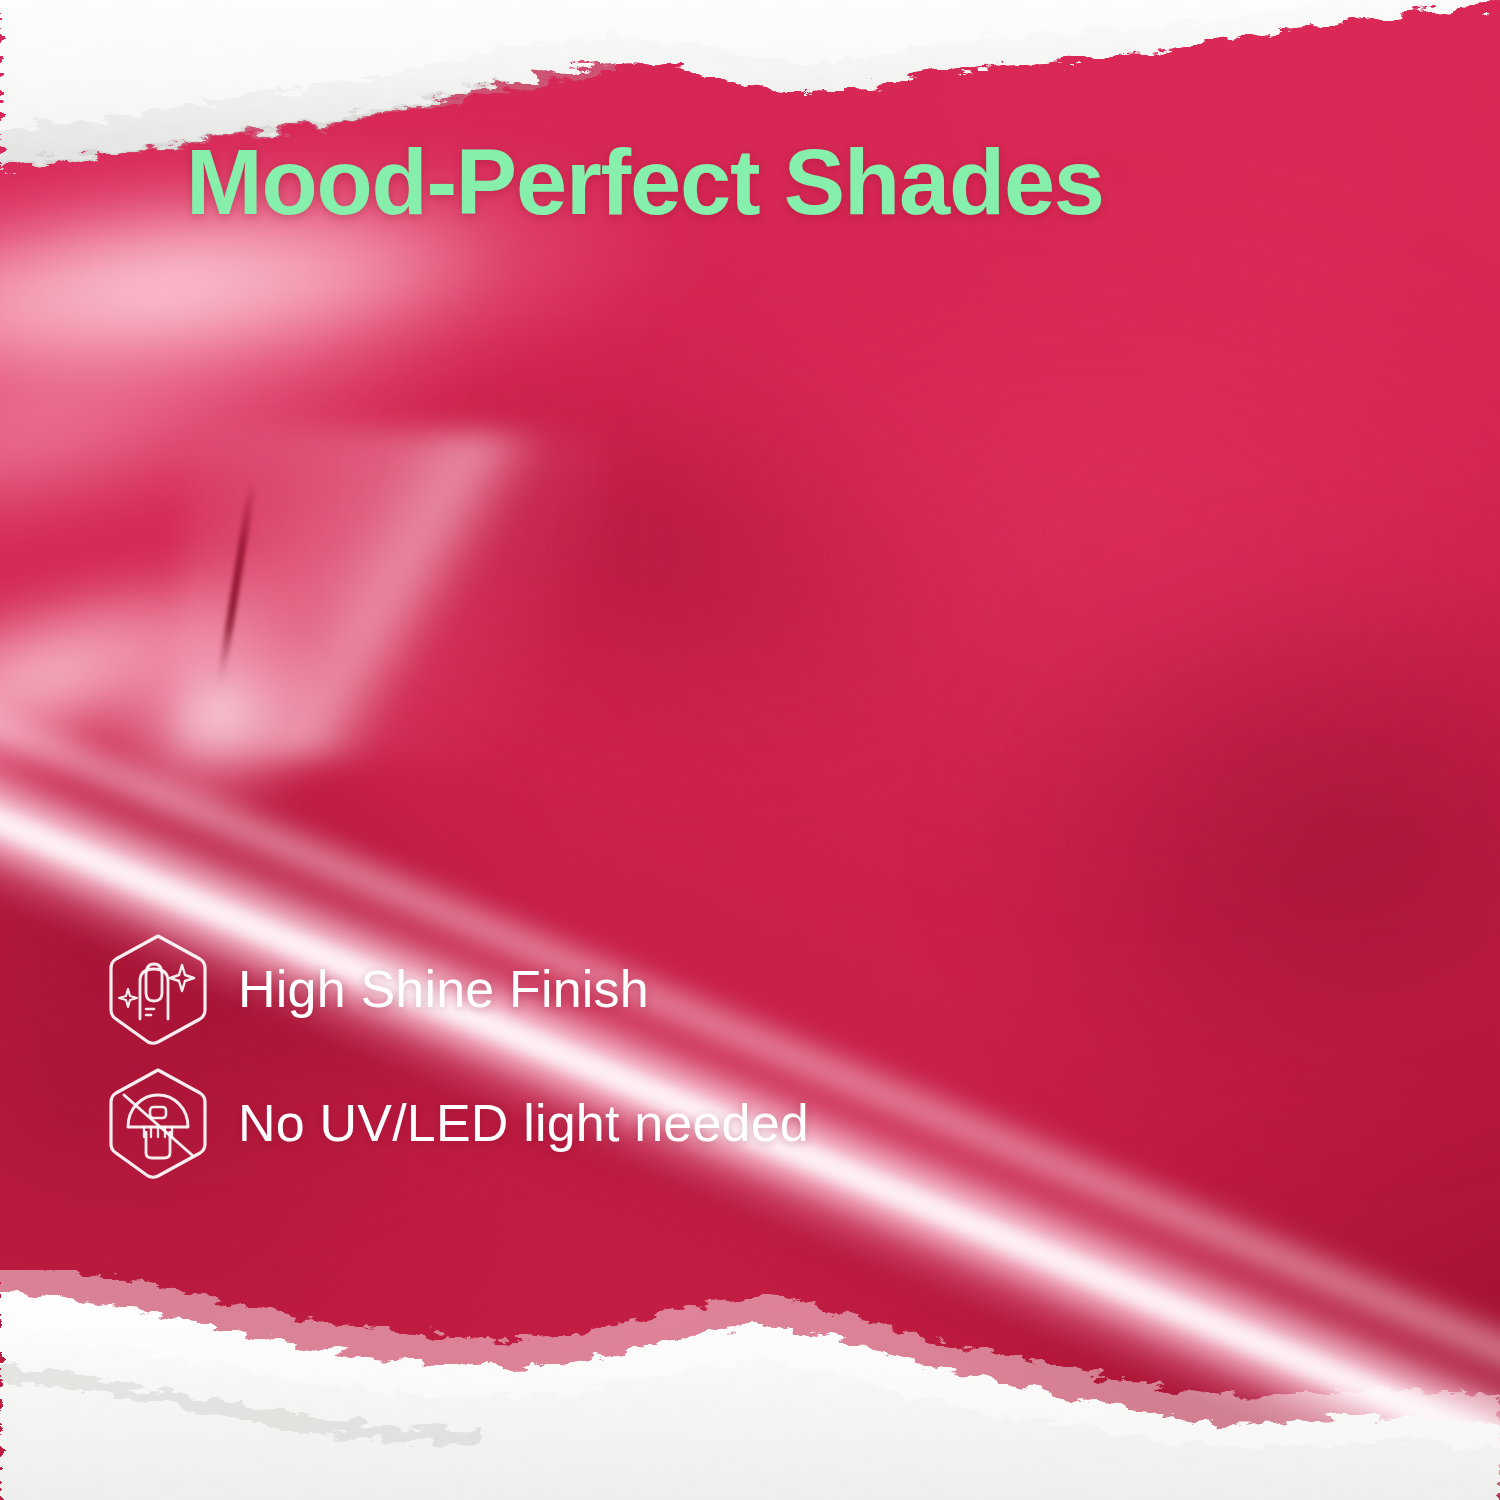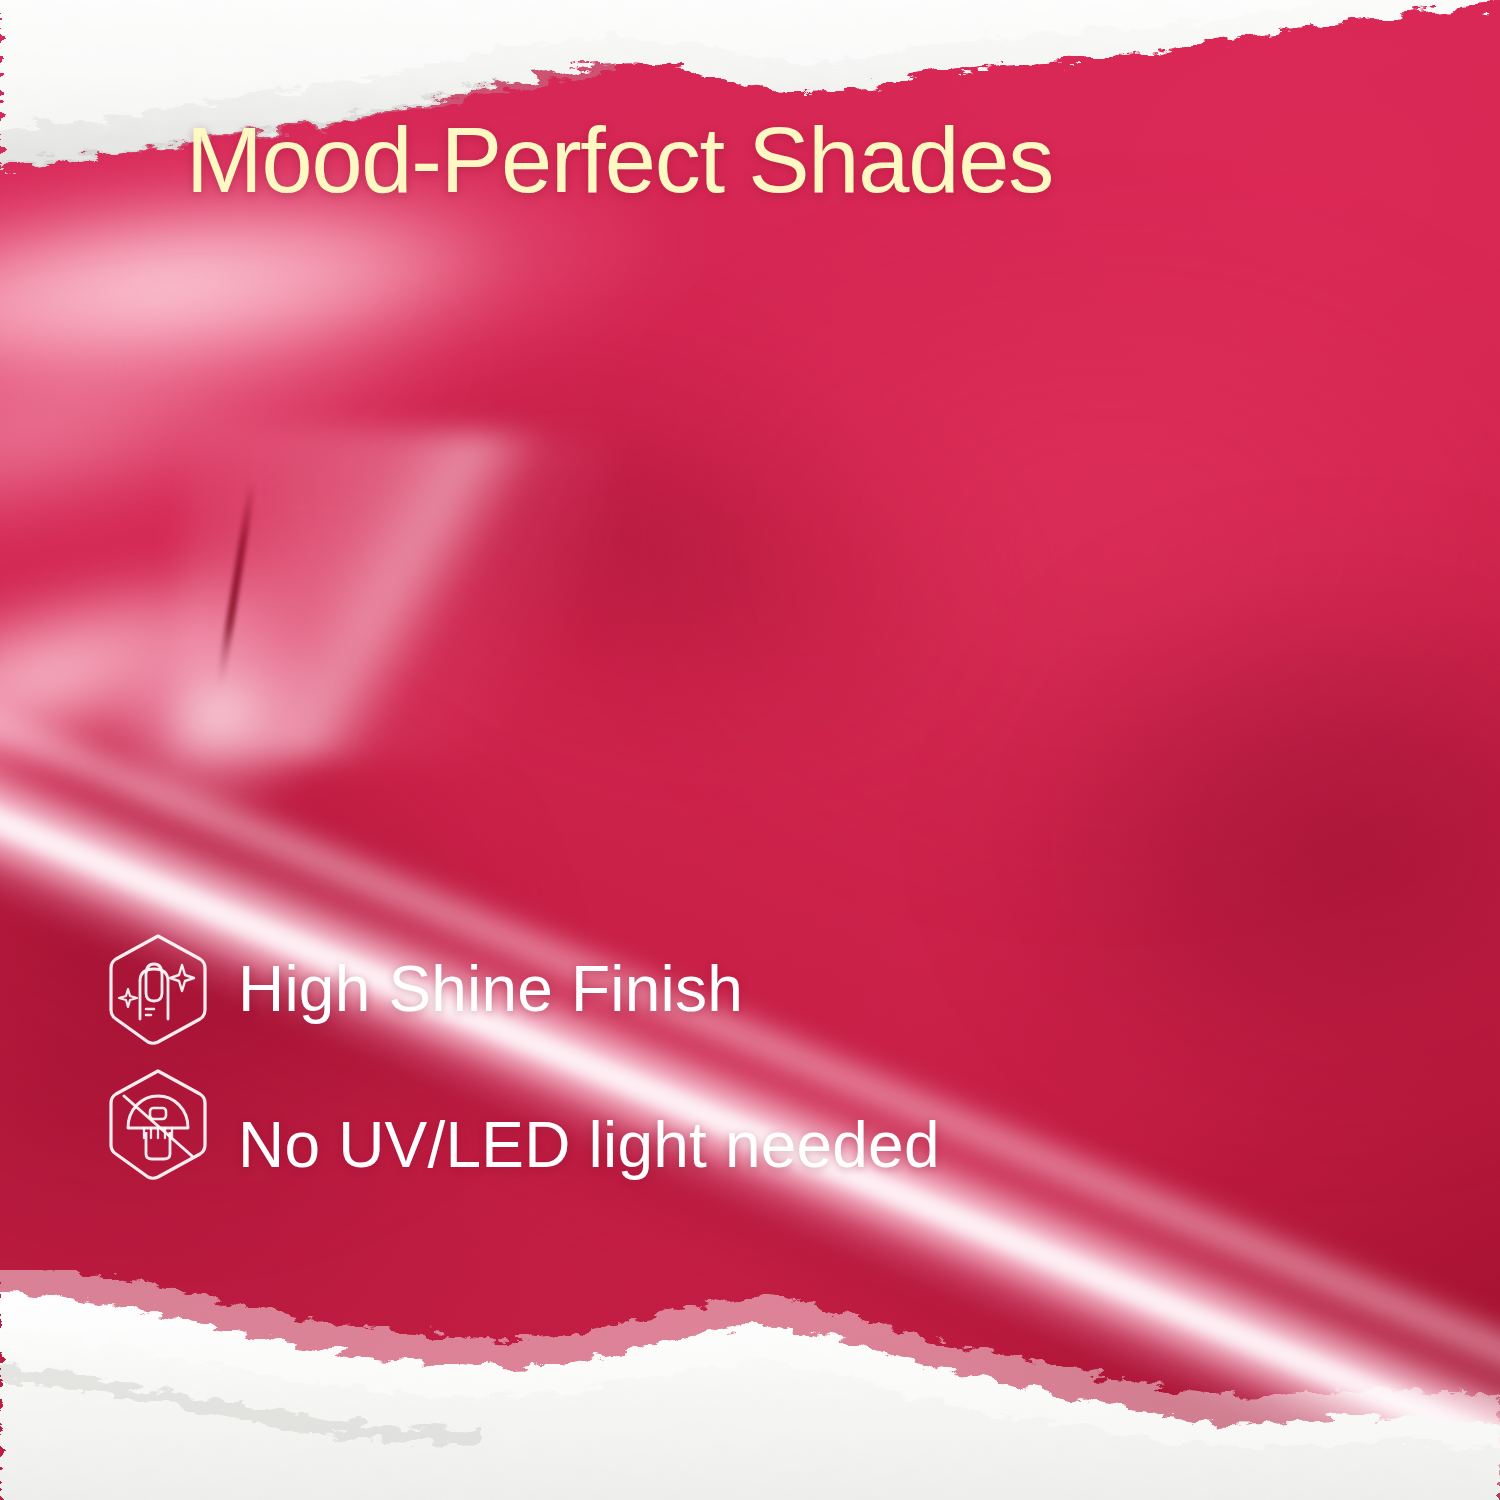--- a/index.html
+++ b/index.html
@@ -180,51 +180,51 @@
     width: 1500px;
     pointer-events: none;
   }
   .torn-top { top: 0; height: 200px; }
   .torn-bottom { bottom: 0; height: 230px; }
 
   
   .title {
     position: absolute;
     left: 186px;
-    top: 108px;
+    top: 130px;
     font-size: 92px;
-    font-weight: 400;
-    color: #fef9c3;
+    font-weight: 700;
+    color: #86efac;
     letter-spacing: -1.2px;
     white-space: nowrap;
     text-shadow: 0 2px 10px rgba(120,10,36,0.28);
   }
 
   .features {
     position: absolute;
     left: 100px;
     top: 930px;
     width: 1000px;
   }
   .feature-row {
     display: flex;
     align-items: center;
     height: 118px;
     margin-bottom: 16px;
   }
-  .feature-row:last-child { margin-bottom: 0; align-items: flex-end; }
+  .feature-row:last-child { margin-bottom: 0; }
   .hex-icon {
     width: 116px;
     height: 116px;
     flex: 0 0 116px;
     display: block;
   }
   .feature-label {
     margin-left: 22px;
-    font-size: 64px;
+    font-size: 52px;
     font-weight: 400;
     color: #ffffff;
     letter-spacing: 0.2px;
     white-space: nowrap;
     text-shadow: 0 2px 8px rgba(130,12,40,0.30);
   }
 </style>
 </head>
 <body>
 

